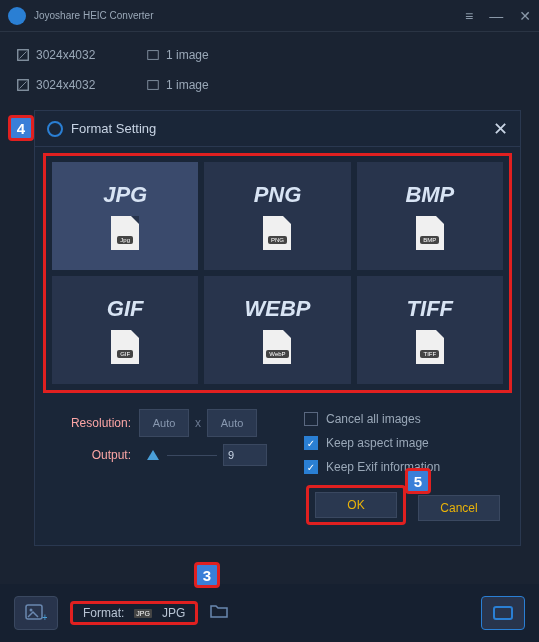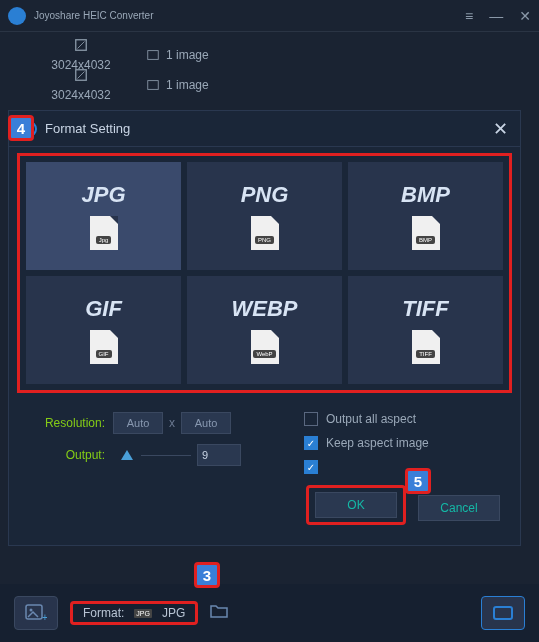--- a/index.html
+++ b/index.html
@@ -5,51 +5,51 @@
 * { margin: 0; padding: 0; box-sizing: border-box; }
 body { width: 539px; height: 642px; background: #1a2332; font-family: Arial, sans-serif; color: #b8c4d4; overflow: hidden; position: relative; }
 .titlebar { height: 32px; background: #1a2332; display: flex; align-items: center; padding: 0 8px; border-bottom: 1px solid #2a3444; }
 .logo { width: 18px; height: 18px; border-radius: 50%; background: #2a7fd4; margin-right: 8px; }
 .title { font-size: 10px; color: #9aa8b8; flex: 1; }
 .winbtns { display: flex; gap: 16px; }
 .winbtn { color: #8a98a8; cursor: pointer; font-size: 14px; }
 .filelist { padding: 8px 16px 0; }
 .filerow { display: flex; align-items: center; height: 30px; font-size: 12px; color: #9aa8b8; }
 .filename { width: 250px; padding-left: 16px; }
-.filedim { width: 130px; display: flex; align-items: center; gap: 6px; flex-direction: column; }
+.filedim { width: 130px; display: flex; align-items: center; gap: 6px; }
 .fileimg { flex: 1; display: flex; align-items: center; gap: 6px; }
 .icon-sm { width: 14px; height: 14px; }
-.dialog { position: absolute; left: 8px; top: 110px; right: 18px; background: #1a2638; border: 1px solid #2a3850; }
+.dialog { position: absolute; left: 34px; top: 110px; right: 18px; background: #1a2638; border: 1px solid #2a3850; }
 .dlg-header { height: 36px; display: flex; align-items: center; padding: 0 12px; border-bottom: 1px solid #2a3850; }
 .dlg-icon { width: 16px; height: 16px; border-radius: 50%; border: 2px solid #2a7fd4; margin-right: 8px; }
 .dlg-title { flex: 1; font-size: 13px; color: #c8d4e4; }
 .dlg-close { color: #c8d4e4; font-size: 18px; cursor: pointer; }
 .formats-wrap { margin: 6px 8px; border: 3px solid #e02020; padding: 6px; }
 .formats { display: grid; grid-template-columns: repeat(3, 1fr); gap: 6px; }
 .fmt { background: #28344c; height: 108px; display: flex; flex-direction: column; align-items: center; justify-content: center; cursor: pointer; }
 .fmt.selected { background: #3a4a6c; }
 .fmt-label { font-size: 22px; font-weight: bold; font-style: italic; color: #d8e4f4; margin-bottom: 8px; }
 .fmt-file { width: 28px; height: 34px; background: #f0f0f0; position: relative; display: flex; align-items: flex-end; justify-content: center; padding-bottom: 6px; }
 .fmt-file::before { content: ''; position: absolute; top: 0; right: 0; border-style: solid; border-width: 0 8px 8px 0; border-color: transparent #28344c transparent transparent; }
 .fmt-ext { font-size: 6px; background: #444; color: #fff; padding: 1px 3px; border-radius: 2px; }
 .settings { display: flex; padding: 8px 16px 4px; gap: 30px; }
 .left-set { flex: 1; }
 .setrow { display: flex; align-items: center; height: 32px; font-size: 12px; }
-.setlabel { width: 80px; text-align: right; margin-right: 8px; color: #84cc16; }
-.input { background: #2a3850; border: 1px solid #3a4860; height: 22px; width: 50px; color: #8898b0; font-size: 11px; text-align: center; }
+.setlabel { width: 80px; text-align: right; margin-right: 8px; color: #fca5a5; }
+.input { background: #2a3850; border: 1px solid #3a4860; height: 28px; width: 50px; color: #8898b0; font-size: 11px; text-align: center; }
 .x-sep { margin: 0 6px; color: #6a7890; }
 .slider-tri { width: 0; height: 0; border-left: 6px solid transparent; border-right: 6px solid transparent; border-bottom: 10px solid #4a9fd8; margin: 0 8px; }
 .slider-line { flex: 1; height: 1px; background: #3a4860; max-width: 50px; }
 .spinner { background: #2a3850; border: 1px solid #3a4860; height: 22px; width: 44px; color: #c8d4e4; font-size: 11px; display: flex; align-items: center; padding: 0 4px; margin-left: 6px; }
 .right-set { width: 200px; }
 .chk-row { display: flex; align-items: center; height: 24px; font-size: 12px; color: #9aa8b8; gap: 8px; }
 .chk { width: 14px; height: 14px; border: 1px solid #5a6880; display: flex; align-items: center; justify-content: center; font-size: 10px; }
 .chk.checked { background: #2a7fd4; border-color: #2a7fd4; color: #fff; }
 .dlg-btns { display: flex; justify-content: flex-end; gap: 12px; padding: 12px 20px 20px; }
-.btn { width: 82px; height: 26px; background: #2a3850; border: 1px solid #3a4860; color: #14b8a6; font-size: 12px; display: flex; align-items: center; justify-content: center; cursor: pointer; }
+.btn { width: 82px; height: 26px; background: #2a3850; border: 1px solid #3a4860; color: #eab308; font-size: 12px; display: flex; align-items: center; justify-content: center; cursor: pointer; }
 .ok-wrap { border: 3px solid #e02020; padding: 4px 6px; border-radius: 4px; margin-top: -10px; }
 .footer { position: absolute; bottom: 0; left: 0; right: 0; height: 58px; background: #162030; display: flex; align-items: center; padding: 0 14px; gap: 12px; }
 .foot-btn { width: 44px; height: 34px; background: #28344c; border: 1px solid #3a4860; border-radius: 4px; display: flex; align-items: center; justify-content: center; cursor: pointer; }
 .format-box { border: 3px solid #e02020; border-radius: 4px; padding: 2px 10px; display: flex; align-items: center; gap: 10px; font-size: 12px; }
 .folder-icn { color: #6a88b0; }
 .callout { position: absolute; width: 26px; height: 26px; background: #3a7fd8; border: 3px solid #e02020; border-radius: 4px; display: flex; align-items: center; justify-content: center; color: #fff; font-weight: bold; font-size: 15px; z-index: 100; }
 .c3 { bottom: 54px; left: 194px; }
 .c4 { top: 115px; left: 8px; } 
 .c5b { position: absolute; top: 468px; right: 108px; width: 26px; height: 26px; background: #3a7fd8; border: 3px solid #e02020; border-radius: 4px; display: flex; align-items: center; justify-content: center; color: #fff; font-weight: bold; font-size: 15px; z-index: 100; }
 </style>
@@ -158,28 +158,29 @@
         <div class="slider-tri"></div>
         <div class="slider-line"></div>
         <div class="spinner">
             <span>9</span>
           </div>
       </div>
     </div>
     <div class="right-set">
       <div class="chk-row">
           <div class="chk"></div>
-          <span>Output all aspect</span>
+          <span>Cancel all images</span>
         </div>
       <div class="chk-row">
           <div class="chk checked">✓</div>
           <span>Keep aspect image</span>
         </div>
       <div class="chk-row">
           <div class="chk checked">✓</div>
+          <span>Keep Exif information</span>
         </div>
     </div>
   </div>
   <div class="dlg-btns">
     <div class="ok-wrap">
       <div class="btn">OK</div>
     </div>
     <div class="btn">Cancel</div>
   </div>
 </div>

